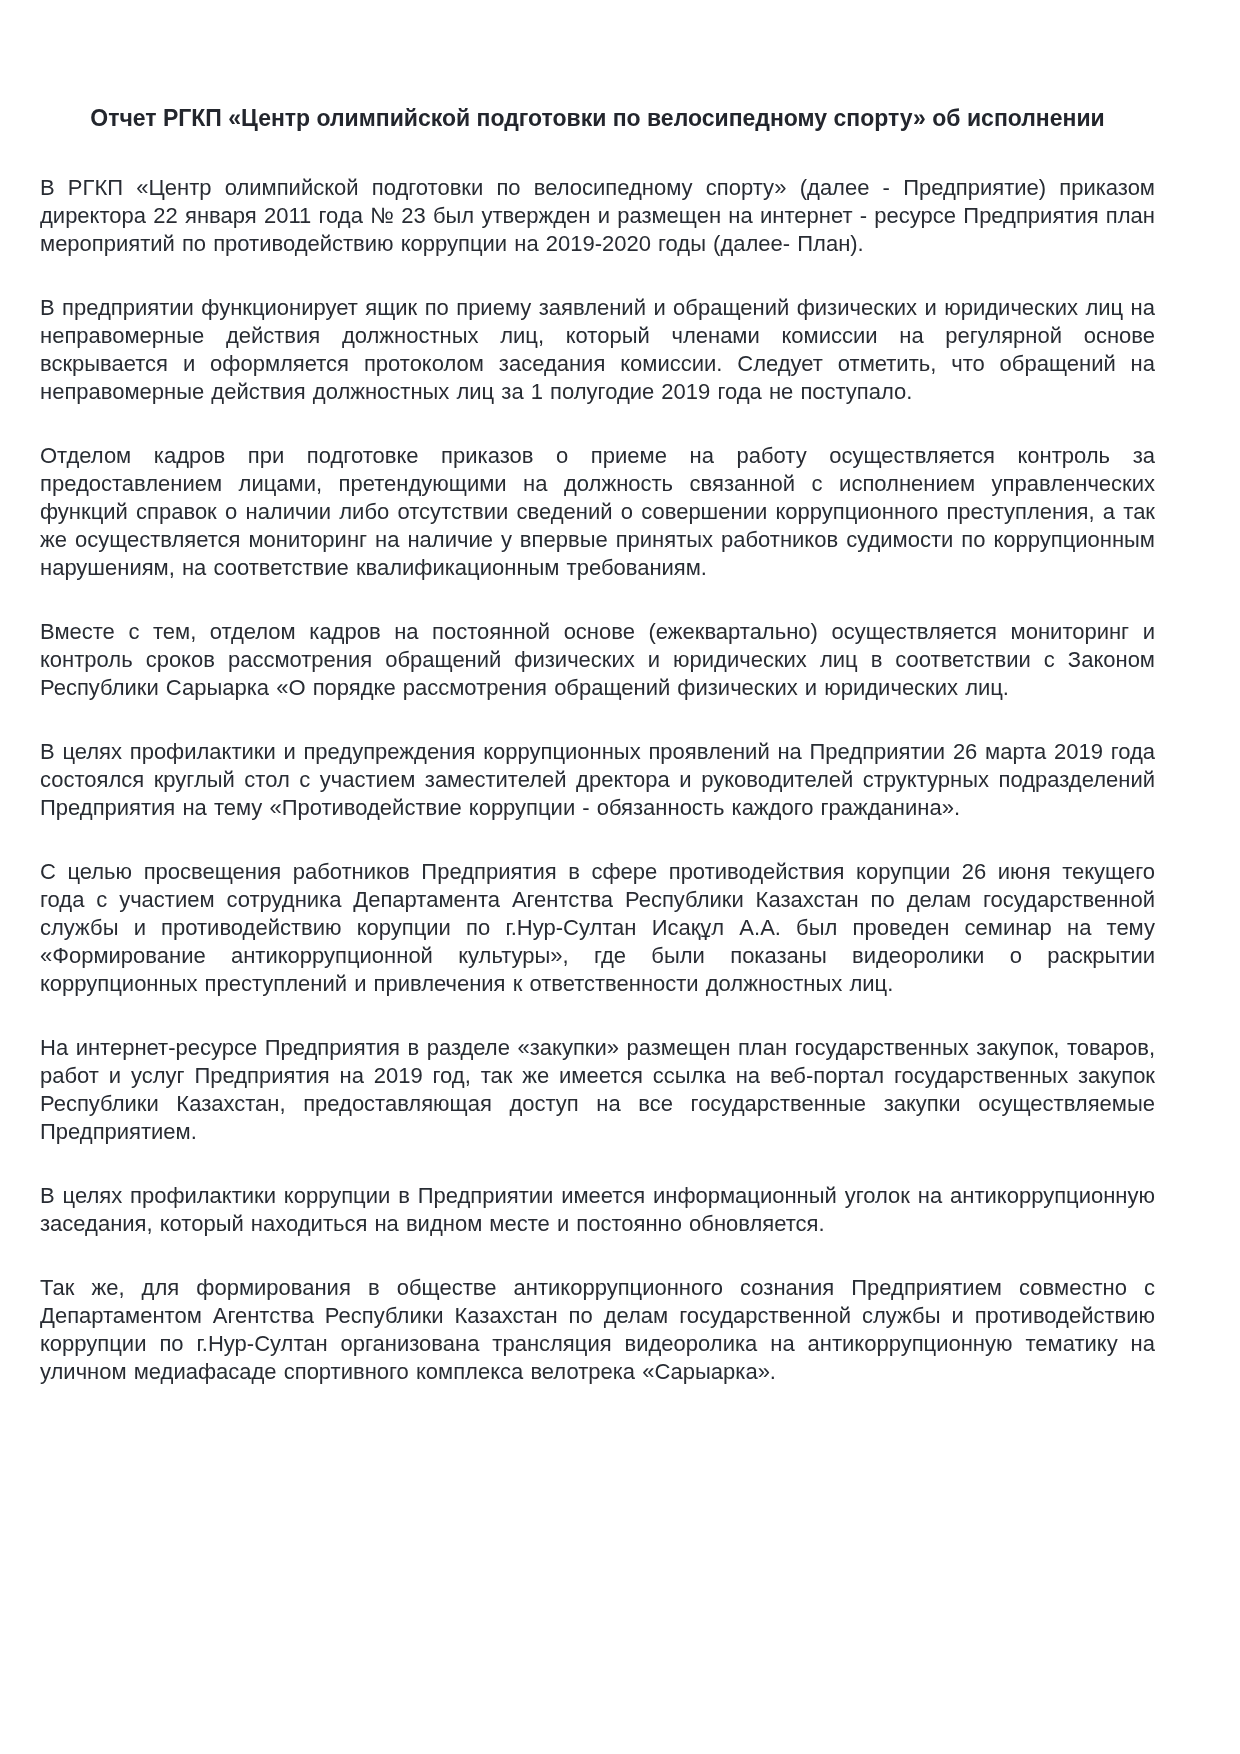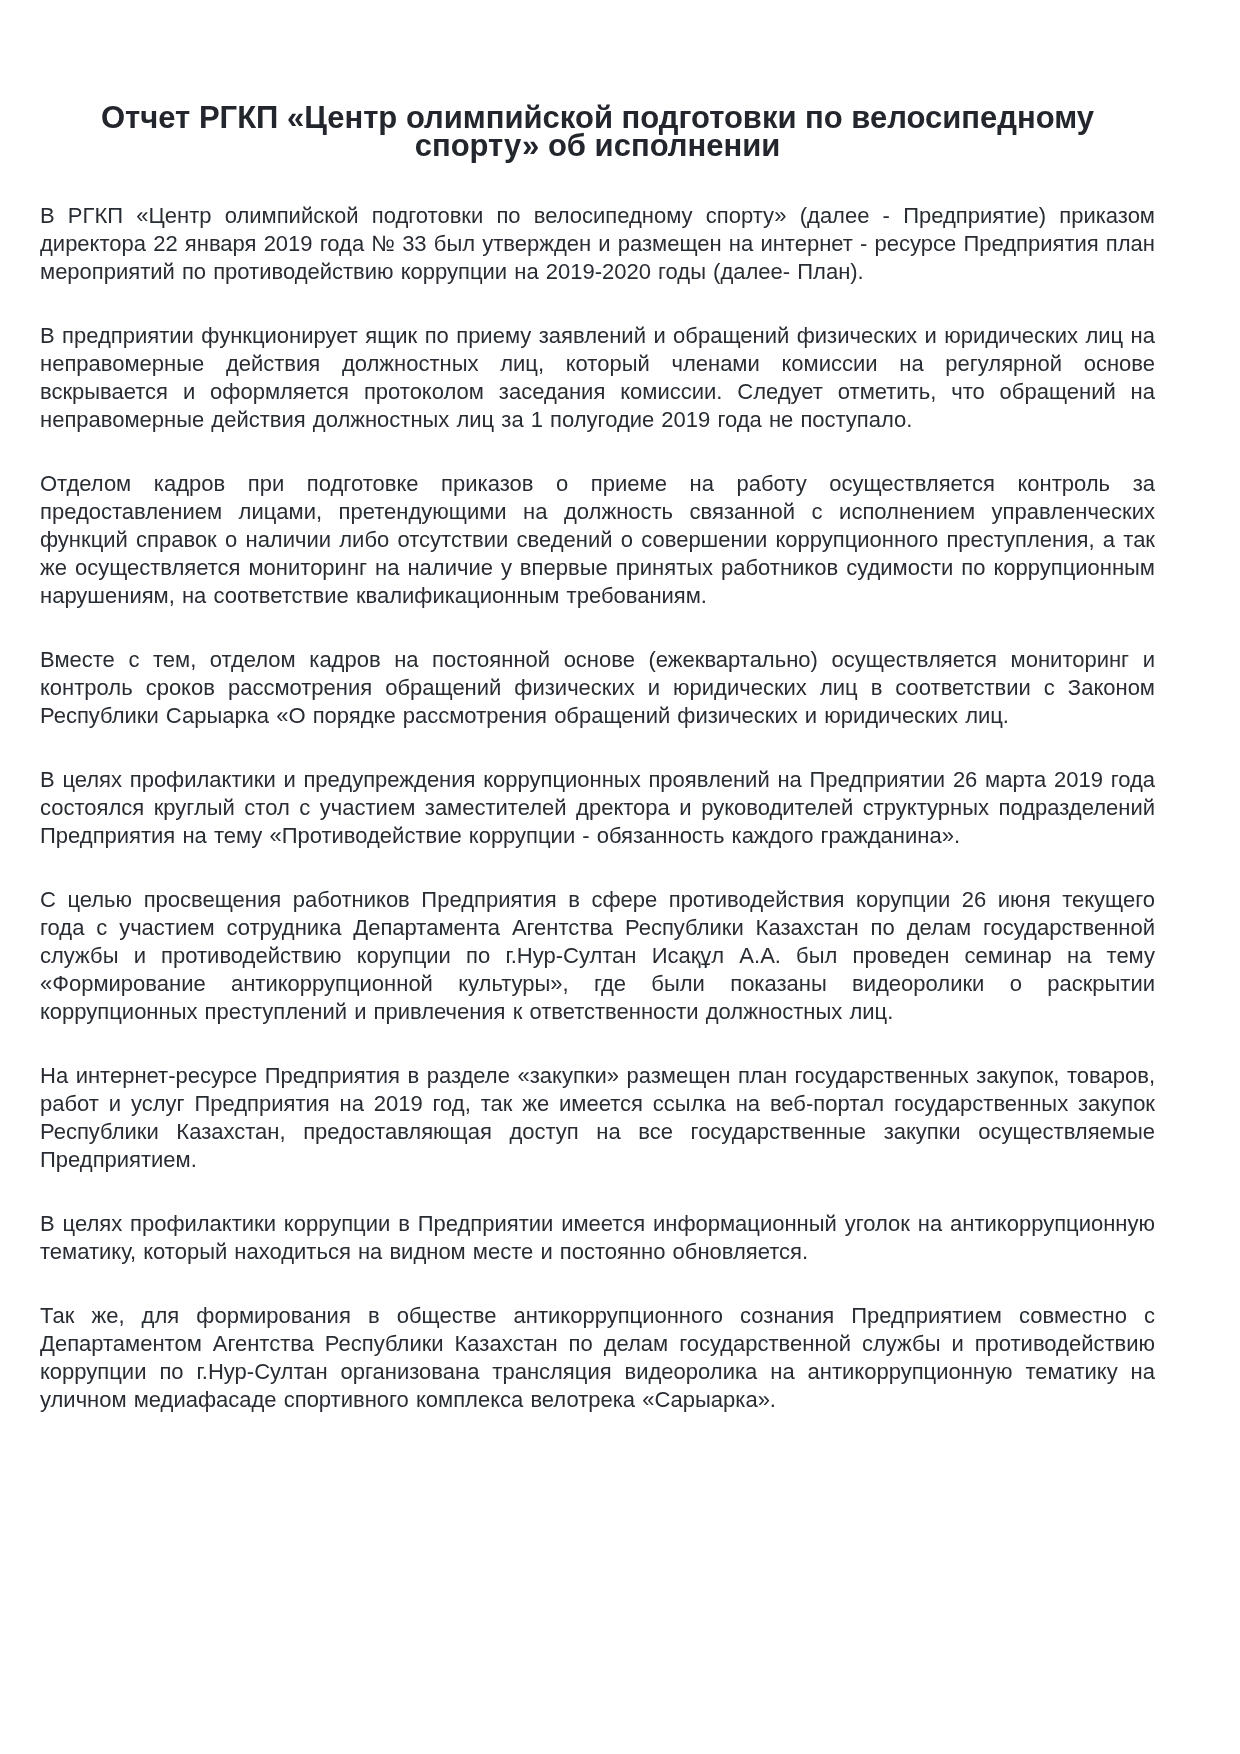--- a/index.html
+++ b/index.html
@@ -15,21 +15,21 @@
     background: #ffffff;
     box-sizing: border-box;
     padding: 104px 85px 40px 40px;
     font-family: "Liberation Sans", "DejaVu Sans", sans-serif;
     font-size: 22px;
     line-height: 28px;
     color: #282c33;
     overflow: hidden;
   }
   .doc-title {
-    font-size: 31px;
+    font-size: 23px;
     line-height: 28px;
     font-weight: 700;
     text-align: center;
     margin: 0 0 42px 0;
     padding: 0;
     color: #23262d;
   }
   .doc-title .tline {
     display: block;
     white-space: pre-wrap;
@@ -44,24 +44,24 @@
 </head>
 <body>
 
 <div class="page">
 
   <h1 class="doc-title">
     <span class="tline">Отчет РГКП «Центр олимпийской подготовки по велосипедному спорту» об исполнении</span>
   </h1>
 
   <div class="doc-body">
-    <p>В РГКП «Центр олимпийской подготовки по велосипедному спорту» (далее - Предприятие) приказом директора 22 января 2019 года № 33 был утвержден и размещен на интернет - ресурсе Предприятия план мероприятий по противодействию коррупции на 2019-2020 годы (далее- План).</p>
+    <p>В РГКП «Центр олимпийской подготовки по велосипедному спорту» (далее - Предприятие) приказом директора 22 января 2011 года № 23 был утвержден и размещен на интернет - ресурсе Предприятия план мероприятий по противодействию коррупции на 2019-2020 годы (далее- План).</p>
     <p>В предприятии функционирует ящик по приему заявлений и обращений физических и юридических лиц на неправомерные действия должностных лиц, который членами комиссии на регулярной основе вскрывается и оформляется протоколом заседания комиссии. Следует отметить, что обращений на неправомерные действия должностных лиц за 1 полугодие 2019 года не поступало.</p>
     <p>Отделом кадров при подготовке приказов о приеме на работу осуществляется контроль за предоставлением лицами, претендующими на должность связанной с исполнением управленческих функций справок о наличии либо отсутствии сведений о совершении коррупционного преступления, а так же осуществляется мониторинг на наличие у впервые принятых работников судимости по коррупционным нарушениям, на соответствие квалификационным требованиям.</p>
     <p>Вместе с тем, отделом кадров на постоянной основе (ежеквартально) осуществляется мониторинг и контроль сроков рассмотрения обращений физических и юридических лиц в соответствии с Законом Республики Сарыарка «О порядке рассмотрения обращений физических и юридических лиц.</p>
     <p>В целях профилактики и предупреждения коррупционных проявлений на Предприятии 26 марта 2019 года состоялся круглый стол с участием заместителей дректора и руководителей структурных подразделений Предприятия на тему «Противодействие коррупции - обязанность каждого гражданина».</p>
     <p>С целью просвещения работников Предприятия в сфере противодействия корупции 26 июня текущего года с участием сотрудника Департамента Агентства Республики Казахстан по делам государственной службы и противодействию корупции по г.Нур-Султан Исақұл А.А. был проведен семинар на тему «Формирование антикоррупционной культуры», где были показаны видеоролики о раскрытии коррупционных преступлений и привлечения к ответственности должностных лиц.</p>
     <p>На интернет-ресурсе Предприятия в разделе «закупки» размещен план государственных закупок, товаров, работ и услуг Предприятия на 2019 год, так же имеется ссылка на веб-портал государственных закупок Республики Казахстан, предоставляющая доступ на все государственные закупки осуществляемые Предприятием.</p>
-    <p>В целях профилактики коррупции в Предприятии имеется информационный уголок на антикоррупционную тематику, который находиться на видном месте и постоянно обновляется.</p>
+    <p>В целях профилактики коррупции в Предприятии имеется информационный уголок на антикоррупционную заседания, который находиться на видном месте и постоянно обновляется.</p>
     <p>Так же, для формирования в обществе антикоррупционного сознания Предприятием совместно с Департаментом Агентства Республики Казахстан по делам государственной службы и противодействию коррупции по г.Нур-Султан организована трансляция видеоролика на антикоррупционную тематику на уличном медиафасаде спортивного комплекса велотрека «Сарыарка».</p>
   </div>
 
 </div>
 
 </body></html>

